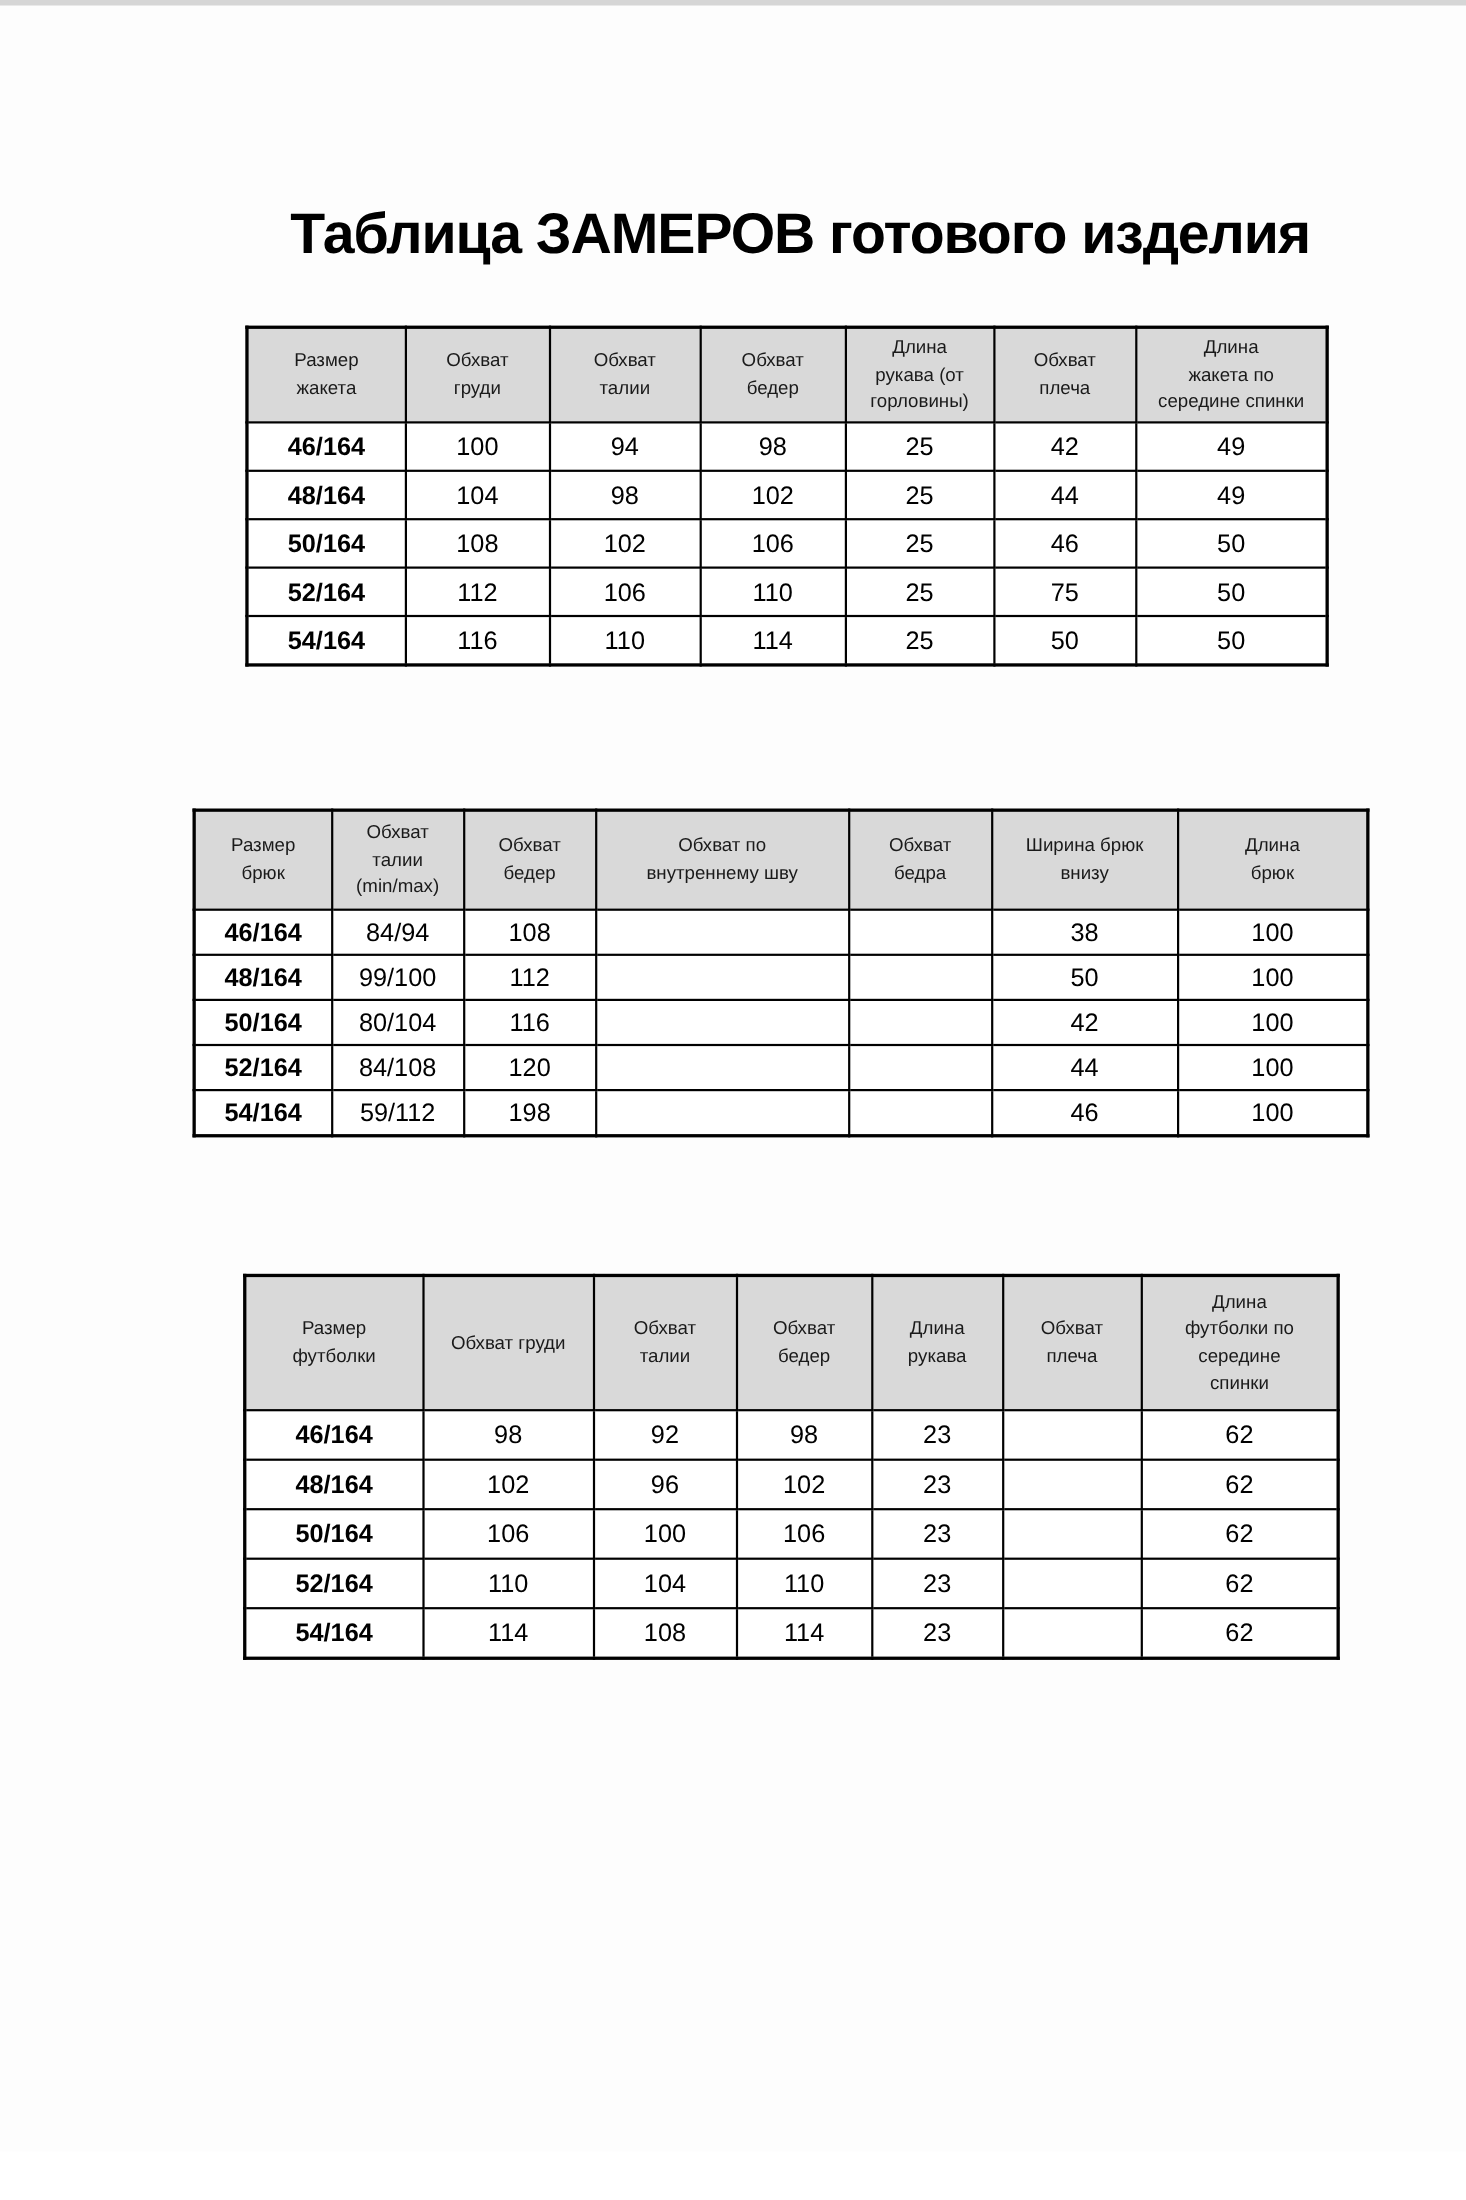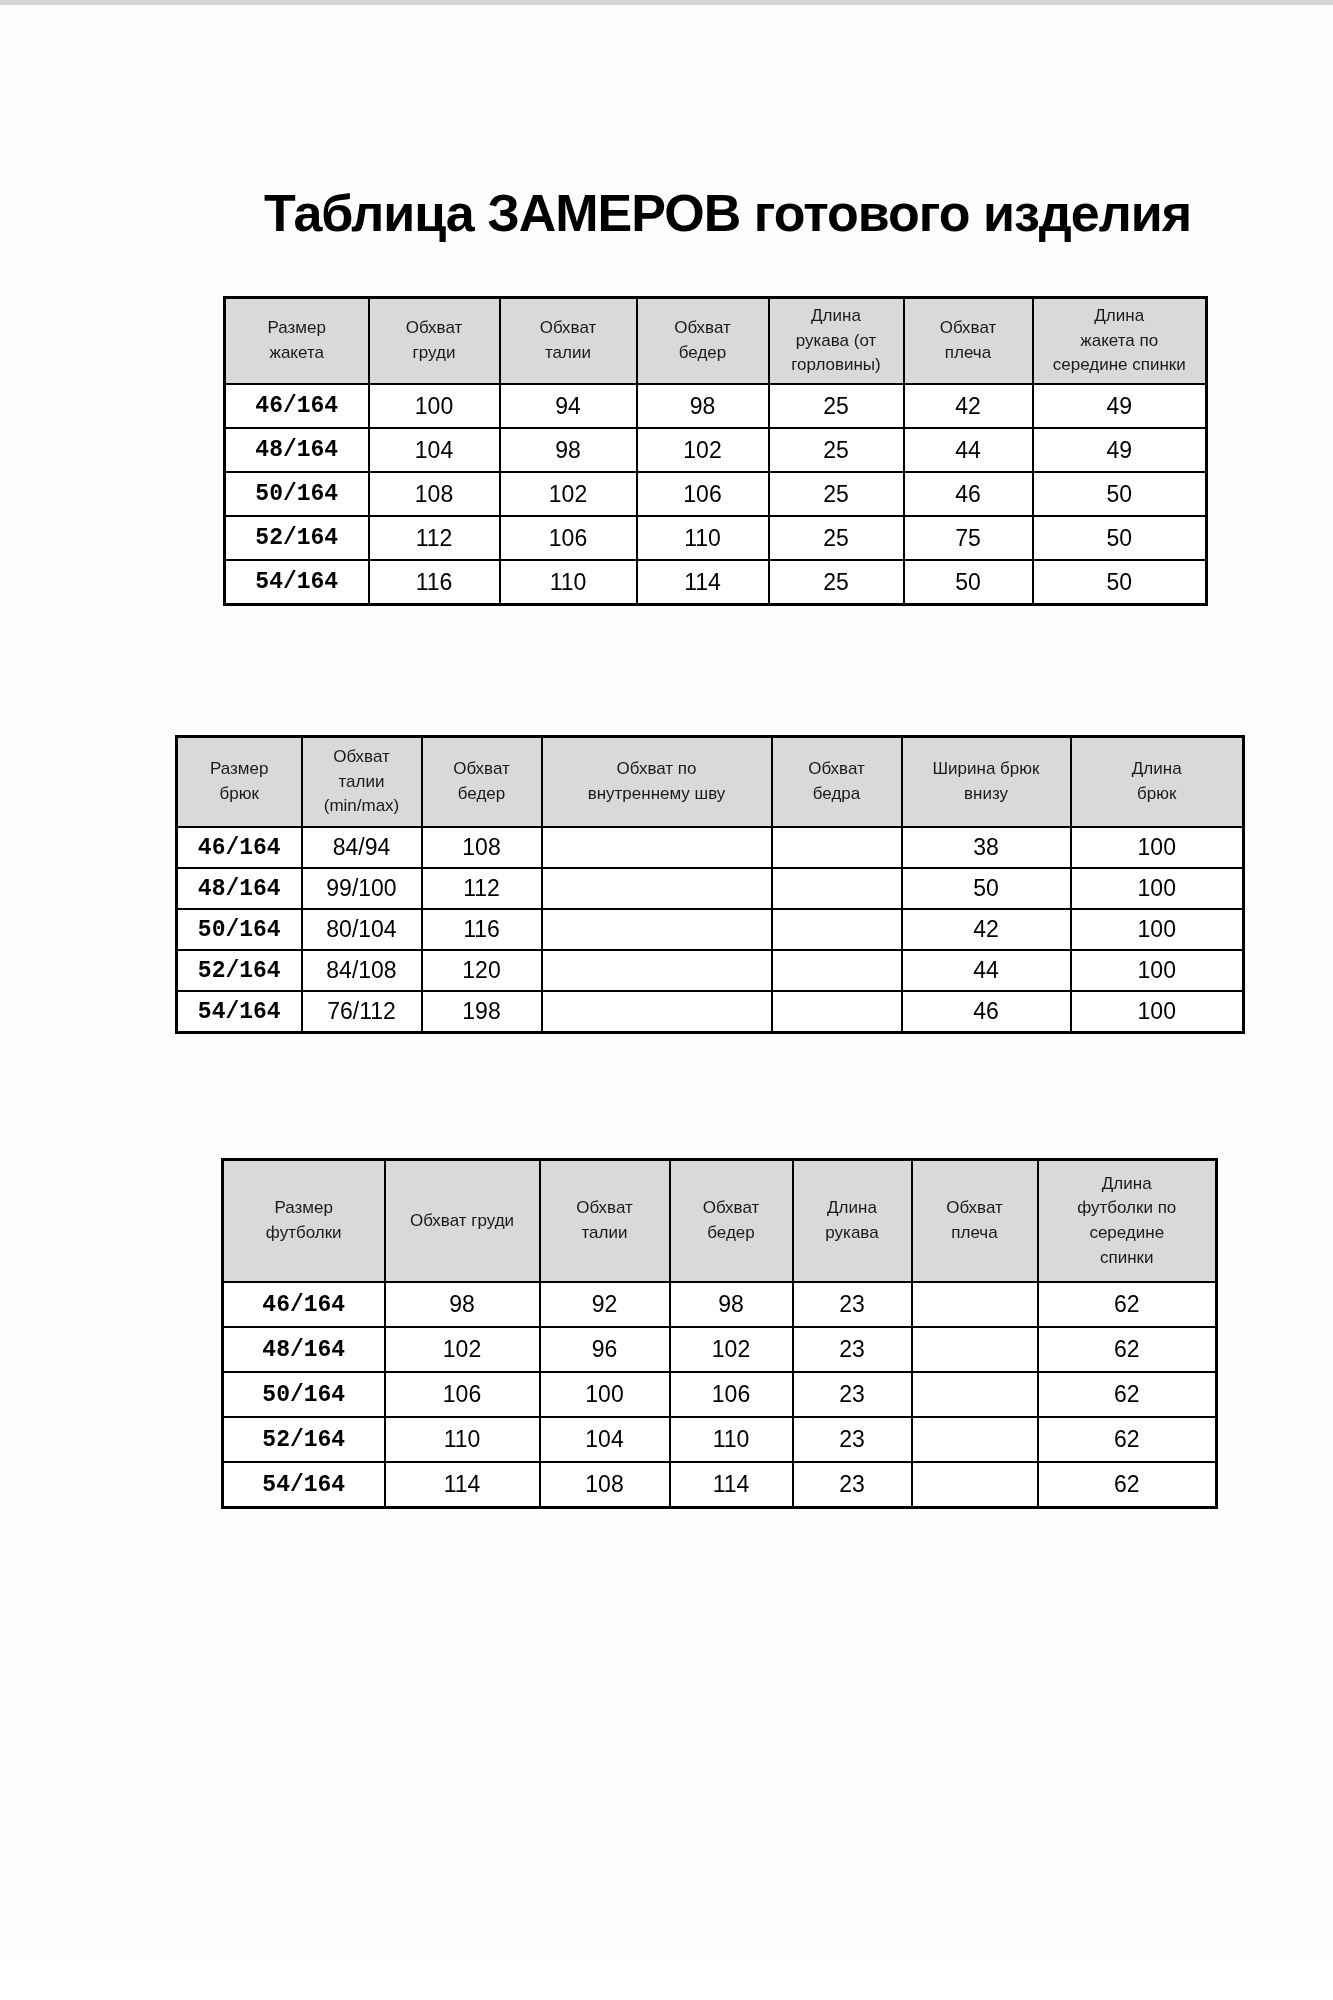--- a/index.html
+++ b/index.html
@@ -32,21 +32,21 @@
     white-space: pre-line;
     text-align: center; vertical-align: middle;
     padding: 2px 4px;
     color: #1a1a1a;
   }
   table.meas td {
     font-size: 23px;
     text-align: center; vertical-align: middle;
     padding: 0 4px;
   }
-  table.meas td.size-col { font-weight: bold; font-family: Liberation Mono, monospace; }
+  table.meas td.size-col { font-weight: bold; }
 
   #table-jacket   { left: 223px; top: 296px; width: 982px; }
   #table-jacket th { height: 80px; }
   #table-jacket td { height: 42px; }
 
   #table-trousers { left: 175px; top: 735px; width: 1067px; }
   #table-trousers th { height: 84px; }
   #table-trousers td { height: 39px; }
 
   #table-tshirt   { left: 221px; top: 1158px; width: 994px; }
@@ -202,21 +202,21 @@
           <td class="size-col">52/164</td>
           <td>84/108</td>
           <td>120</td>
           <td></td>
           <td></td>
           <td>44</td>
           <td>100</td>
         </tr>
         <tr>
           <td class="size-col">54/164</td>
-          <td>76/112</td>
+          <td>59/112</td>
           <td>198</td>
           <td></td>
           <td></td>
           <td>46</td>
           <td>100</td>
         </tr>
       </tbody>
   </table>
 
   <table class="meas" id="table-tshirt">

